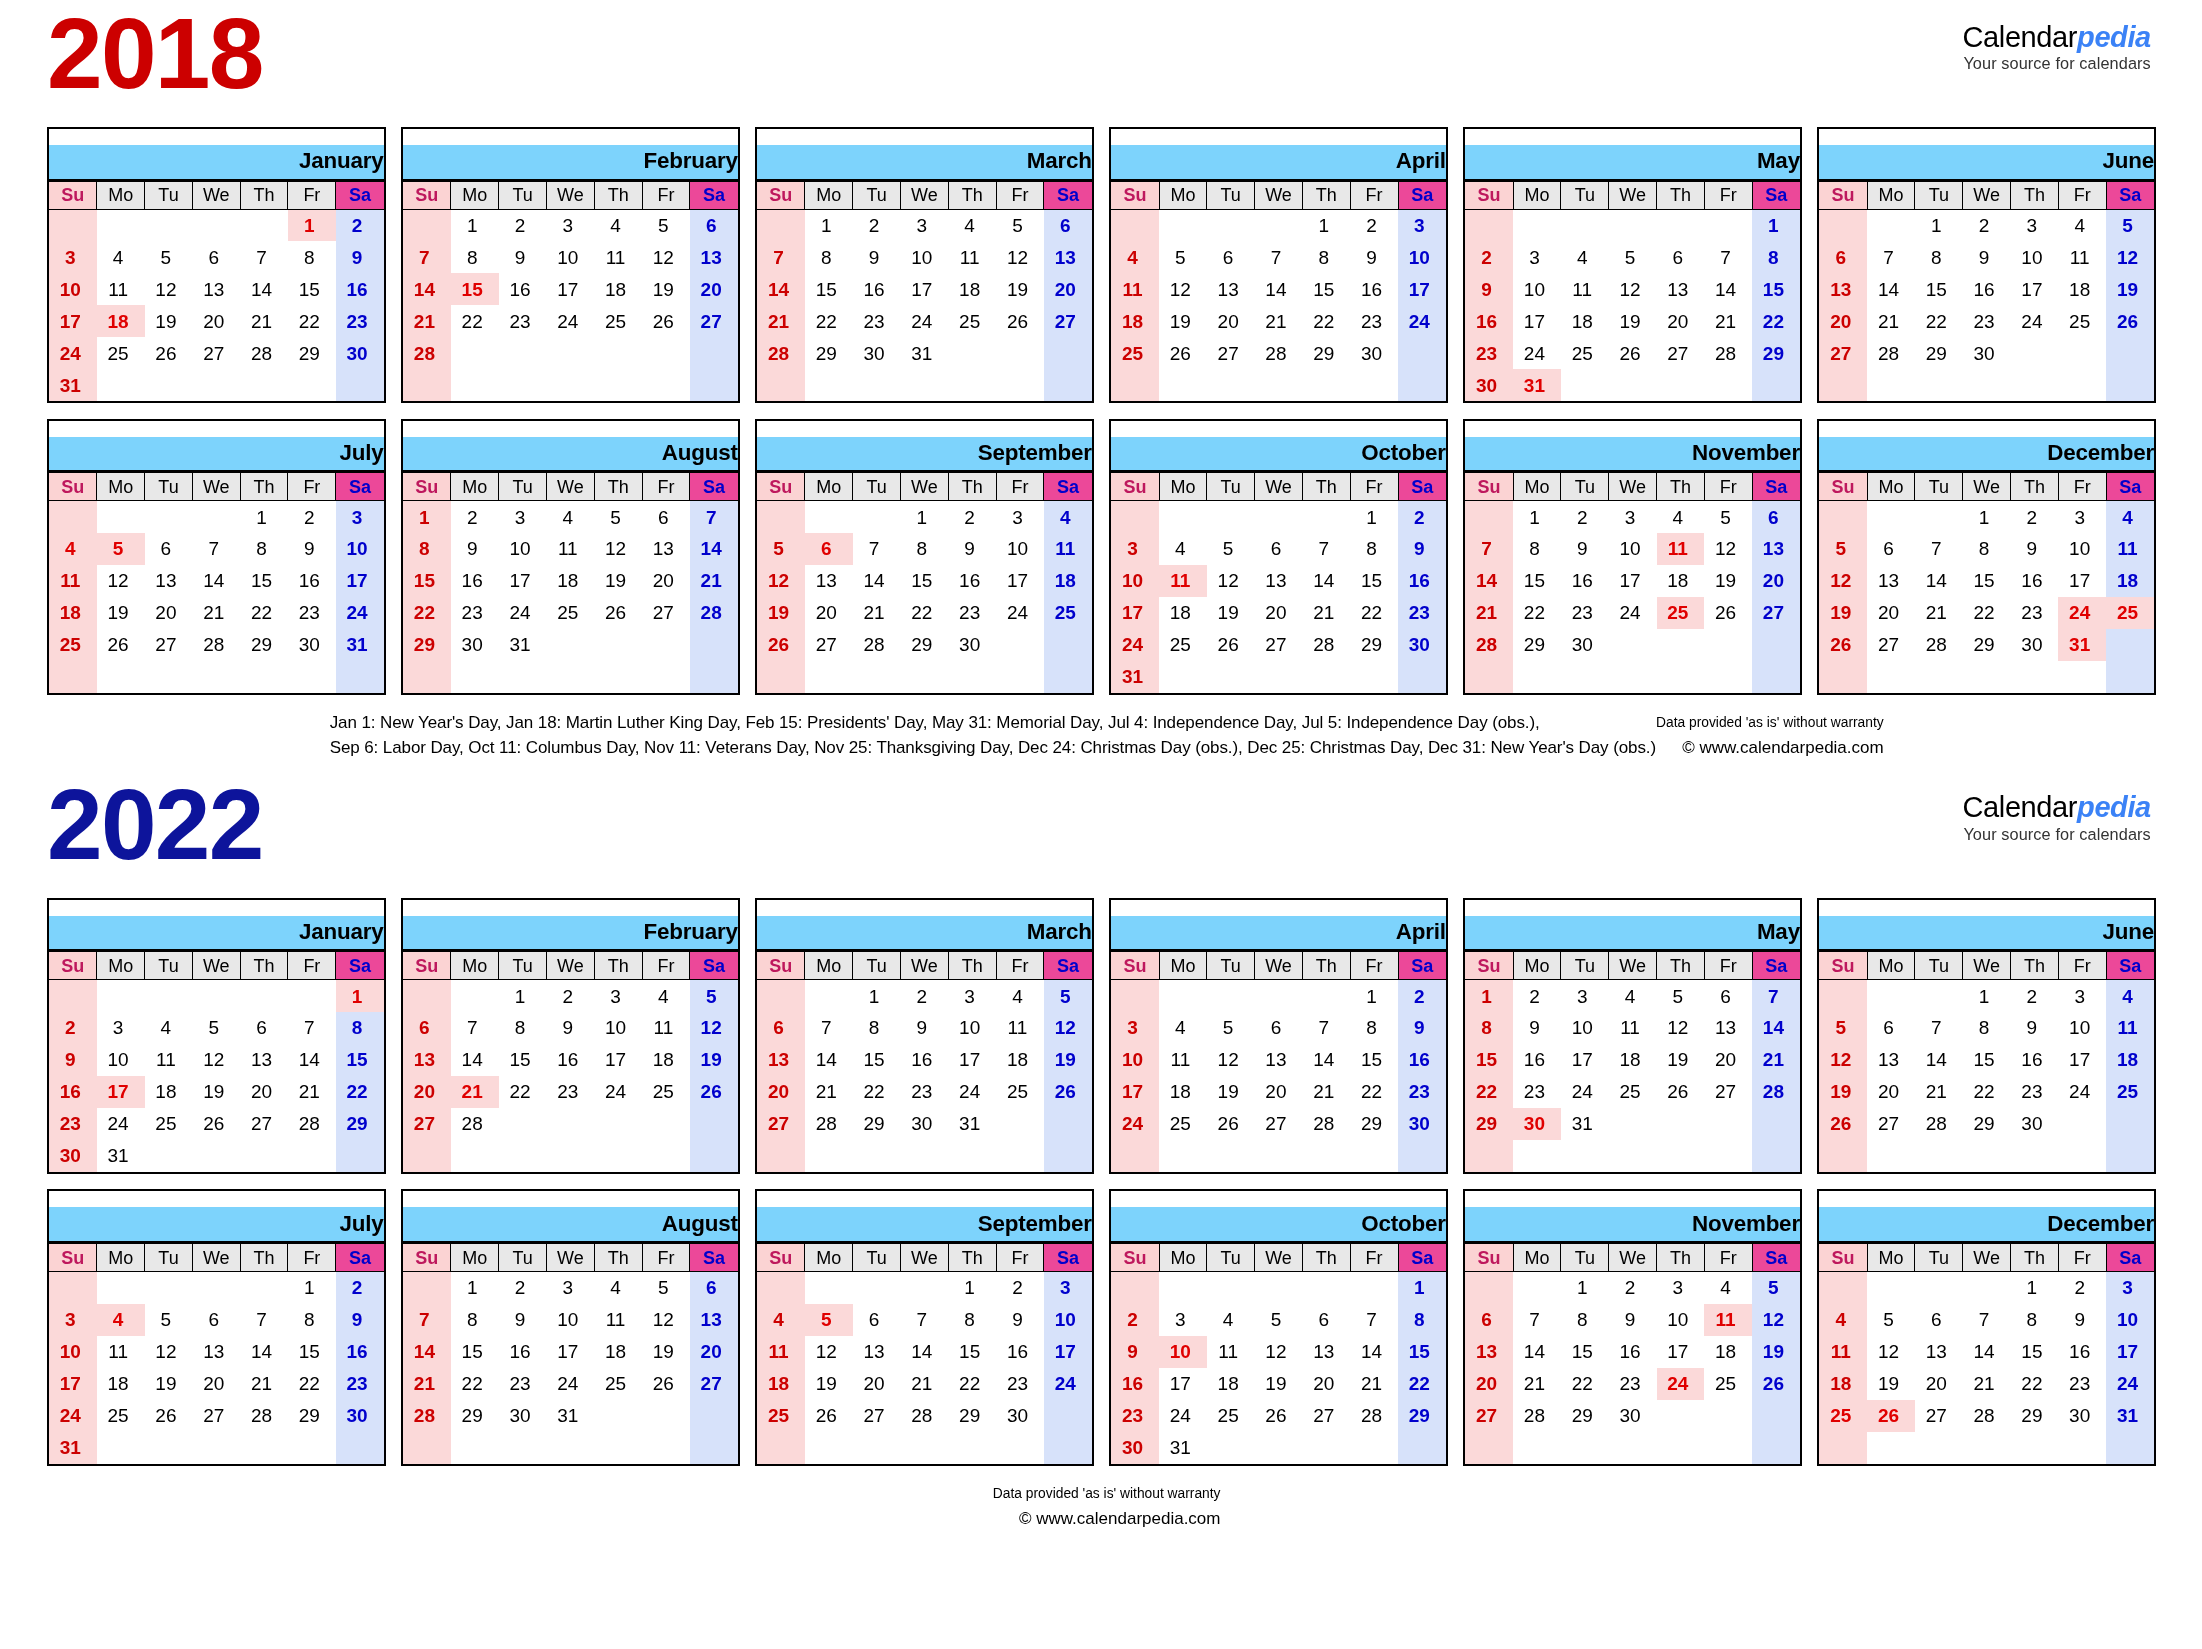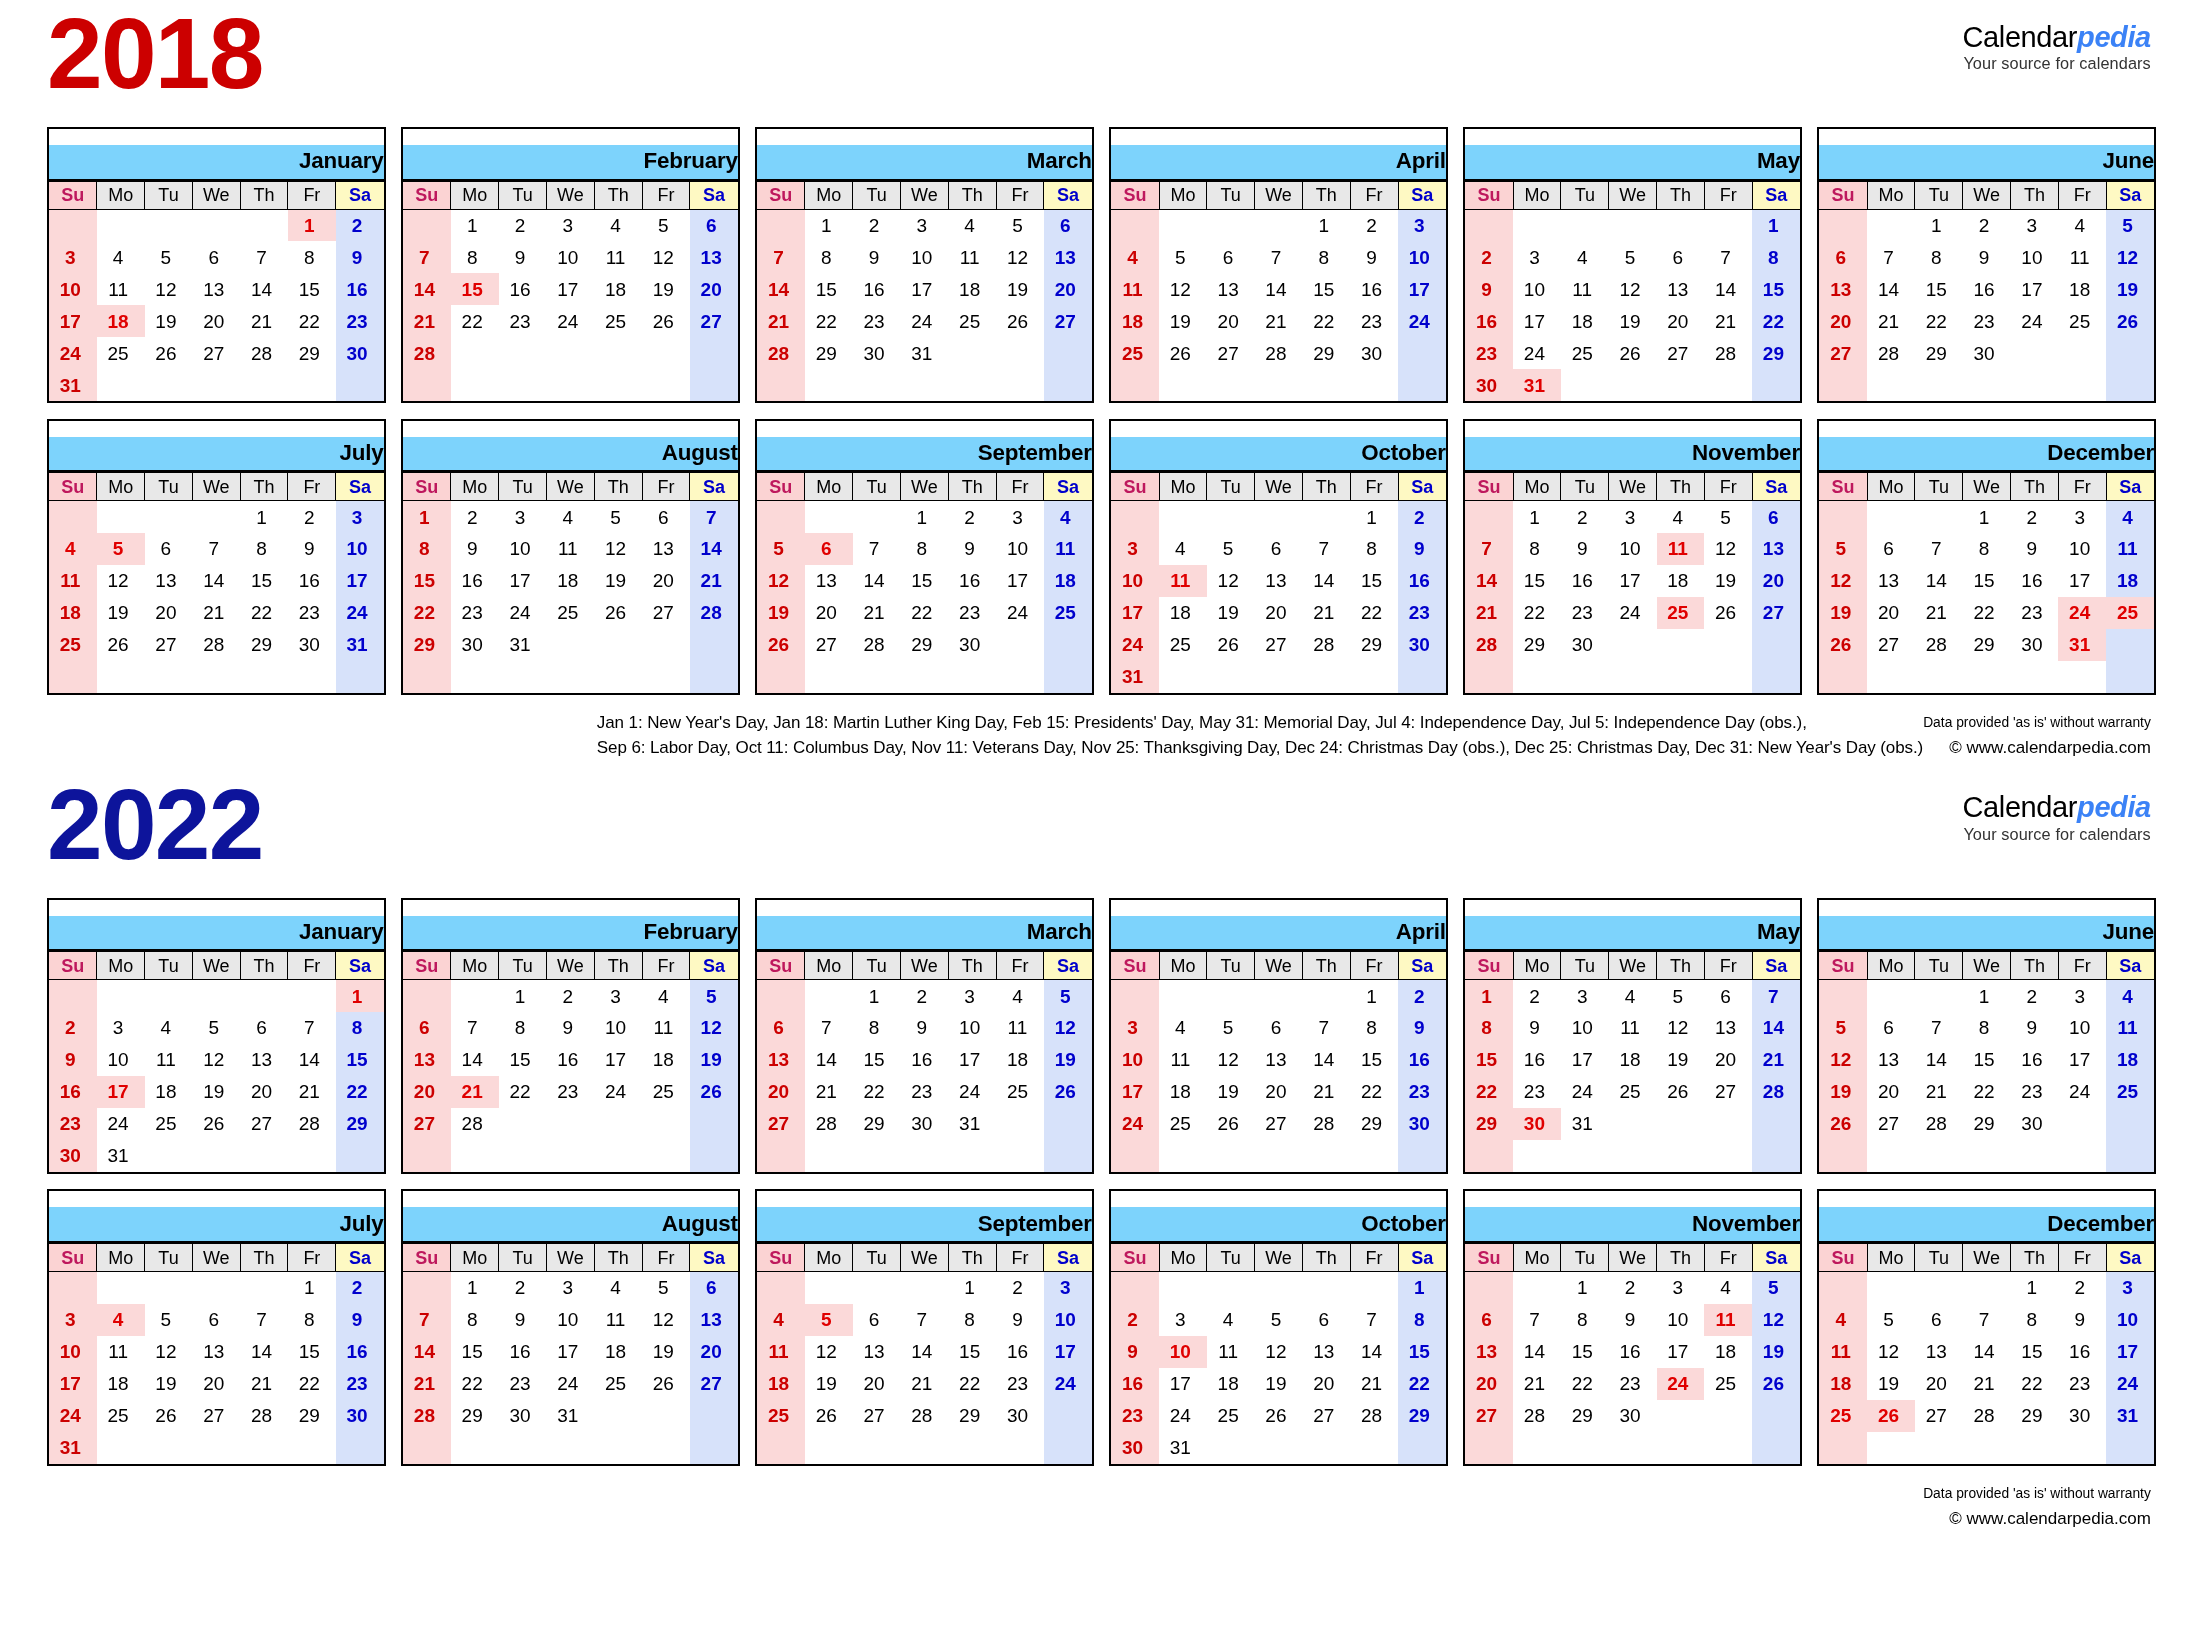--- a/index.html
+++ b/index.html
@@ -94,21 +94,21 @@
     padding: 0;
     line-height: 1;
   }
   table.m th.su {
     background: #fbd3d3;
     color: #be185d;
     font-weight: bold;
     border-left: none;
   }
   table.m th.sa {
-    background: #fef9c3;
+    background: #ec4899;
     color: #0000cc;
     font-weight: bold;
     border-right: none;
   }
   table.m td {
     font-size: 19px;
     height: 32px;
     text-align: center;
     padding: 0 5.2px 0 0;
     line-height: 1;
@@ -131,21 +131,21 @@
     color: #e00000 !important;
     font-weight: bold;
   }
   table.m td.empty { background: #fff; }
   table.m td.su.empty { background: #fbd9d9; }
   table.m td.sa.empty { background: #d7e2fa; }
 
   .foot {
     position: relative;
     display: flex;
-    justify-content: flex-end;
+    justify-content: center;
     align-items: flex-start;
     margin-top: 1px;
   }
   .foot-left {
     font-size: 17px;
     line-height: 25px;
     padding-left: 15.5px;
     letter-spacing: -0.1px;
   }
   .foot-right {

